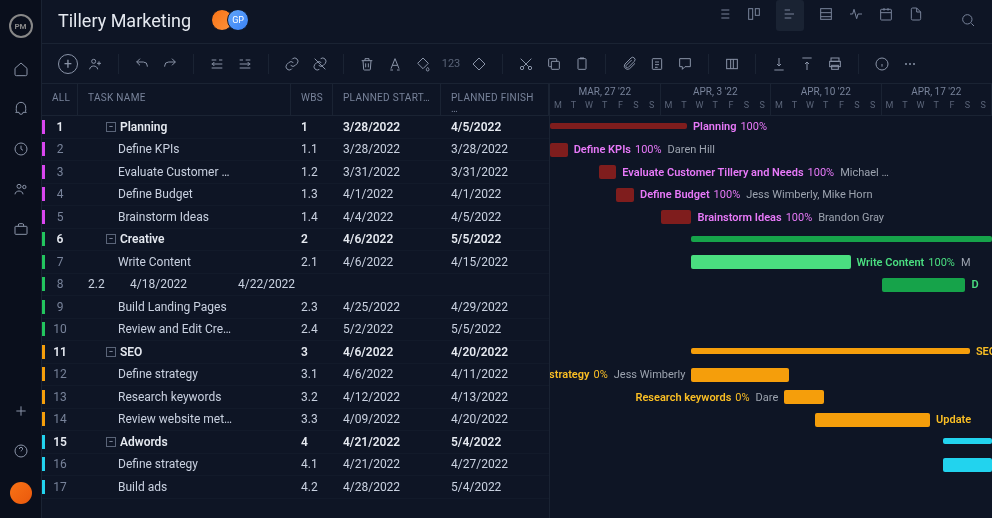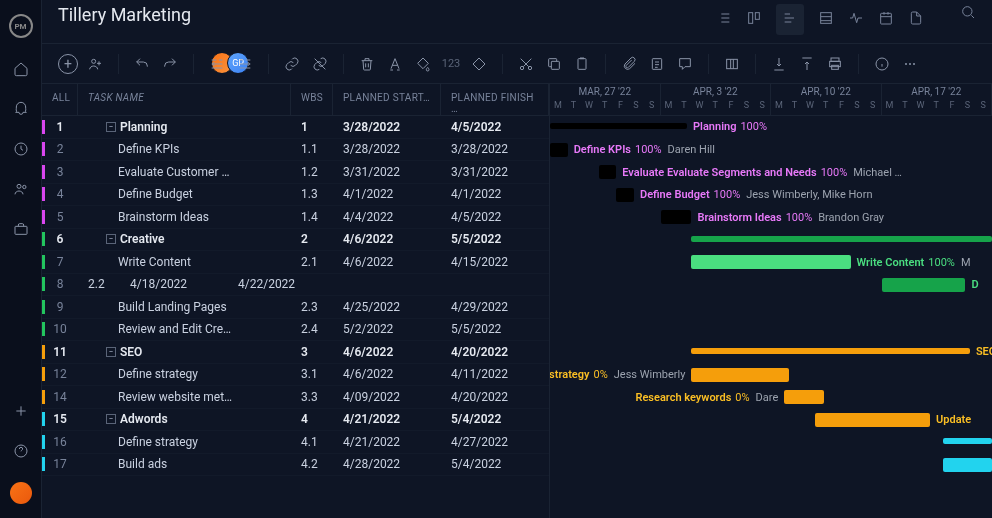--- a/index.html
+++ b/index.html
@@ -4,41 +4,41 @@
 <style>
 * { margin:0; padding:0; box-sizing:border-box; }
 body { background:#0e1525; color:#c9d1e0; font-family:-apple-system,BlinkMacSystemFont,"Segoe UI",Roboto,sans-serif; font-size:12px; width:992px; height:518px; overflow:hidden; }
 .app { display:flex; height:100%; }
 .sidebar { width:42px; background:#0a0f1c; border-right:1px solid #1a2333; display:flex; flex-direction:column; align-items:center; padding-top:14px; gap:22px; }
 .sidebar .logo { width:24px; height:24px; border:2px solid #888; border-radius:50%; display:flex; align-items:center; justify-content:center; font-size:8px; color:#888; font-weight:bold; }
 .sidebar .icon { width:18px; height:18px; display:flex; align-items:center; justify-content:center; color:#8a94a8; cursor:pointer; }
 .sidebar .spacer { flex:1; }
 .sidebar .avatar { width:22px; height:22px; border-radius:50%; background:linear-gradient(135deg,#f97316,#ea580c); margin-bottom:14px; }
 .main { flex:1; display:flex; flex-direction:column; overflow:hidden; }
-.header { height:44px; display:flex; align-items:flex-start; padding:4px 16px; gap:20px; border-bottom:1px solid #1a2333; }
+.header { height:44px; display:flex; align-items:flex-end; padding:12px 16px; gap:20px; border-bottom:1px solid #1a2333; }
 .header .title { font-size:18px; font-weight:400; color:#e5e9f0; }
 .header .avatars { display:flex;margin-top:48px; }
 .header .av { width:22px; height:22px; border-radius:50%; border:1.5px solid #0e1525; margin-left:-6px; }
 .av1 { background:linear-gradient(135deg,#f97316,#fb923c); margin-left:0!important; }
 .av2 { background:linear-gradient(135deg,#60a5fa,#3b82f6); display:flex; align-items:center; justify-content:center; font-size:9px; color:#fff; }
 .header .views { margin-left:auto; display:flex; gap:14px; align-items:center; }
 .header .views .vicon { color:#78839a; cursor:pointer; }
 .header .views .vicon.active { background:#1a2333; padding:6px; border-radius:3px; }
 .header .search { margin-left:16px; color:#78839a; cursor:pointer; }
 .toolbar { height:40px; display:flex; align-items:center; padding:0 16px; gap:6px; border-bottom:1px solid #1a2333; }
 .toolbar .tb { width:22px; height:22px; display:flex; align-items:center; justify-content:center; color:#8a94a8; cursor:pointer; }
 .toolbar .tb.circle { border:1.5px solid #8a94a8; border-radius:50%; width:20px; height:20px; font-size:14px; line-height:1; }
 .toolbar .sep { width:1px; height:20px; background:#1a2333; margin:0 6px; }
 .toolbar .num { color:#5a6478; font-size:11px; }
 .content { flex:1; display:flex; overflow:hidden; }
 .grid { width:508px; border-right:1px solid #1a2333; overflow:hidden; }
 .ghead { display:flex; height:32px; border-bottom:1px solid #1a2333; }
 .ghead .gh { padding:8px 10px; color:#78839a; font-size:10px; letter-spacing:.3px; border-right:1px solid #1a2333; }
 .gh.all { width:36px; }
-.gh.name { flex:1; min-width:170px;font-style:italic; }
+.gh.name { flex:1; min-width:170px; }
 .gh.wbs { width:42px; }
 .gh.start { width:108px; }
 .gh.fin { width:108px; }
 .rows { }
 .row { display:flex; height:22.5px; align-items:center; border-bottom:1px solid rgba(26,35,51,.4); }
 .row.bold .cell { font-weight:600; color:#e5e9f0; }
 .cell { padding:0 10px; white-space:nowrap; overflow:hidden; text-overflow:ellipsis; }
 .cell.rn { width:36px; text-align:center; color:#78839a; position:relative; }
 .cell.rn::before { content:""; position:absolute; left:0; top:0; bottom:0; width:3px; }
 .row[data-color="magenta"] .cell.rn::before { background:#d946ef; }
@@ -59,21 +59,21 @@
 .week .days { display:flex; height:16px; }
 .week .days span { flex:1; text-align:center; font-size:9px; color:#5a6478; }
 .bars { position:relative; }
 .bar-row { height:22.5px; position:relative; }
 .bar { position:absolute; height:14px; top:4px; border-radius:2px; display:flex; align-items:center; }
 .bar .blabel { position:absolute; left:100%; margin-left:6px; white-space:nowrap; font-size:11px; }
 .bar .blabel .bname { font-weight:600; }
 .bar .pct { margin-left:4px; }
 .bar .asn { color:#9ca3af; margin-left:6px; }
 .bar.left .blabel { right:100%; left:auto; margin-right:6px; margin-left:0; }
-.bar.magenta { background:#000000; } .bar.magenta .bname, .bar.magenta .pct { color:#e879f9; }
+.bar.magenta { background:#7f1d1d; } .bar.magenta .bname, .bar.magenta .pct { color:#e879f9; }
 .bar.green { background:#16a34a; } .bar.green2 { background:#4ade80; } .bar.green .bname,.bar.green .pct,.bar.green2 .bname,.bar.green2 .pct { color:#4ade80; }
 .bar.orange { background:#f59e0b; } .bar.orange .bname,.bar.orange .pct { color:#fbbf24; }
 .bar.cyan { background:#22d3ee; }
 .bar.summary { height:6px; top:7px; }
 svg { width:16px; height:16px; }
 </style>
 </head>
 <body>
 
 <div class="app">
@@ -416,20 +416,29 @@
             <div class="row" data-color="orange">
               <div class="cell rn">12</div>
     <div class="cell nm indent">
                 <span>Define strategy</span>
               </div>
     <div class="cell wb">3.1</div>
     <div class="cell st">4/6/2022</div>
     <div class="cell fi">4/11/2022</div>
             </div>
             <div class="row" data-color="orange">
+              <div class="cell rn">13</div>
+    <div class="cell nm indent">
+                <span>Research keywords</span>
+              </div>
+    <div class="cell wb">3.2</div>
+    <div class="cell st">4/12/2022</div>
+    <div class="cell fi">4/13/2022</div>
+            </div>
+            <div class="row" data-color="orange">
               <div class="cell rn">14</div>
     <div class="cell nm indent">
                 <span>Review website met…</span>
               </div>
     <div class="cell wb">3.3</div>
     <div class="cell st">4/09/2022</div>
     <div class="cell fi">4/20/2022</div>
             </div>
             <div class="row bold" data-color="cyan">
               <div class="cell rn">15</div>
@@ -519,21 +528,21 @@
                 <span class="blabel"><span class="bname">Planning</span><span class="pct">100%</span></span>
               </div>
             </div>
             <div class="bar-row">
               <div class="bar magenta" style="left: 0%; width: 4%;">
                 <span class="blabel"><span class="bname">Define KPIs</span><span class="pct">100%</span><span class="asn">Daren Hill</span></span>
               </div>
             </div>
             <div class="bar-row">
               <div class="bar magenta" style="left: 11%; width: 4%;">
-                <span class="blabel"><span class="bname">Evaluate Evaluate Segments and Needs</span><span class="pct">100%</span><span class="asn">Michael …</span></span>
+                <span class="blabel"><span class="bname">Evaluate Customer Tillery and Needs</span><span class="pct">100%</span><span class="asn">Michael …</span></span>
               </div>
             </div>
             <div class="bar-row">
               <div class="bar magenta" style="left: 15%; width: 4%;">
                 <span class="blabel"><span class="bname">Define Budget</span><span class="pct">100%</span><span class="asn">Jess Wimberly, Mike Horn</span></span>
               </div>
             </div>
             <div class="bar-row">
               <div class="bar magenta" style="left: 25%; width: 7%;">
                 <span class="blabel"><span class="bname">Brainstorm Ideas</span><span class="pct">100%</span><span class="asn">Brandon Gray</span></span>

